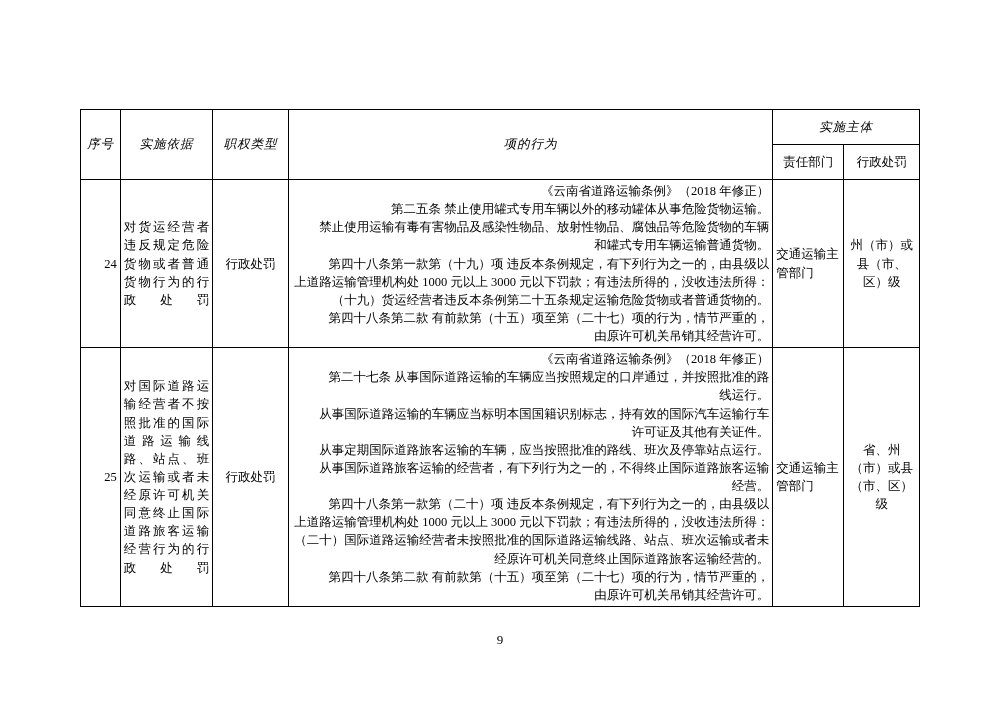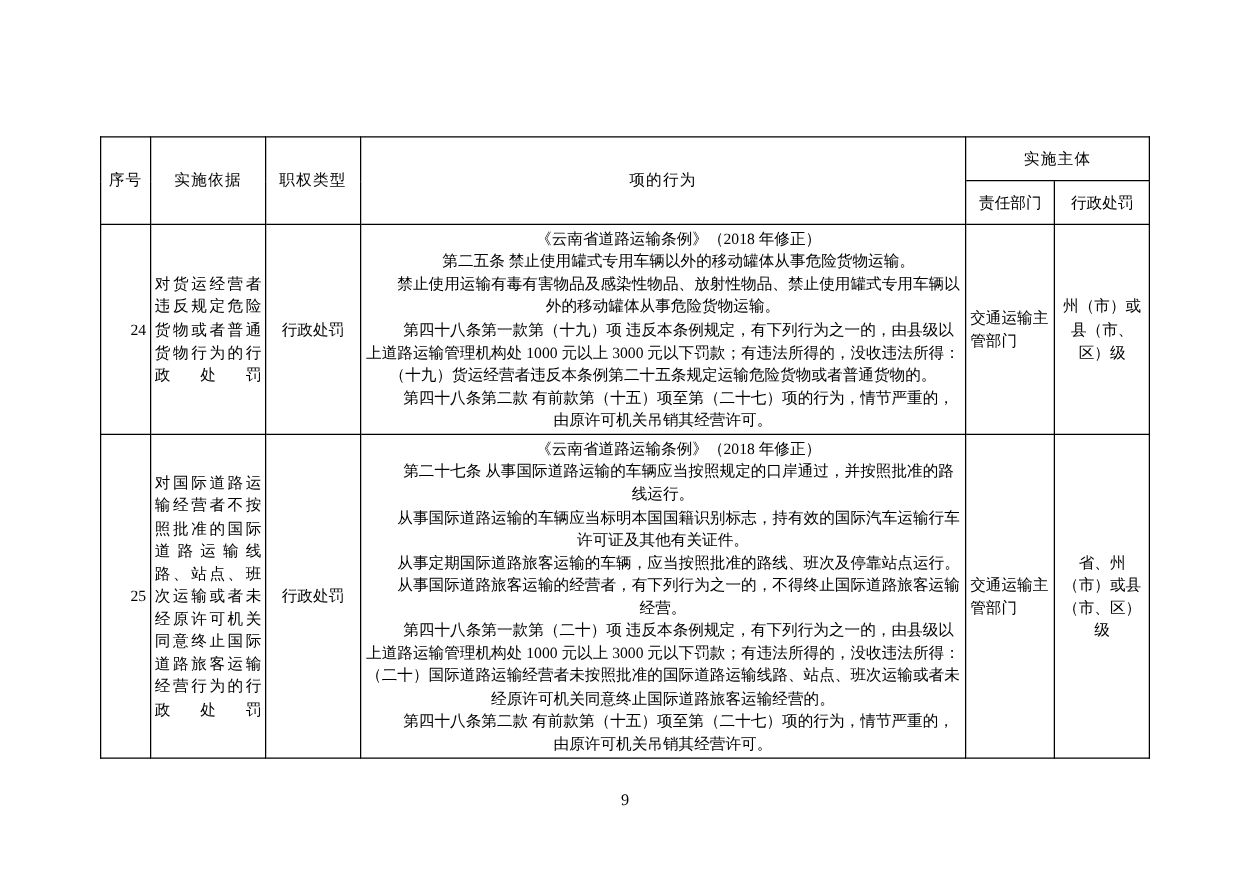--- a/index.html
+++ b/index.html
@@ -68,21 +68,21 @@
     font-size: 12.5px;
     line-height: 1.5;
     padding-left: 4px;
     padding-right: 4px;
   }
   .cell-type {
     text-align: center;
     font-size: 12.5px;
   }
   .cell-basis {
-    text-align: center;
+    text-align: right;
     font-size: 12.5px;
     line-height: 1.5;
     padding: 6px 8px 6px 6px;
     vertical-align: top;
   }
   .cell-basis p {
     margin: 0;
   }
   .indent {
     text-indent: 2em;
@@ -100,21 +100,21 @@
   .page-number {
     position: absolute;
     left: 0;
     top: 632px;
     width: 1000px;
     text-align: center;
     font-size: 13px;
     font-family: "Liberation Serif", "DejaVu Serif", serif;
   }
   
-  .hdr-row1 td { height: 30px; }
+  .hdr-row1 td { height: 30px; font-style: italic; }
   .hdr-row2 td { height: 30px; }
 </style>
 </head>
 <body>
 
 <div class="page">
 
   <div class="table-wrap">
     <table class="doc-table">
       <colgroup>
@@ -138,21 +138,21 @@
           <td class="th-sub">行政处罚</td>
         </tr>
 
         <tr>
           <td class="cell-seq">24</td>
           <td class="cell-name">对货运经营者违反规定危险货物或者普通货物行为的行政处罚</td>
           <td class="cell-type">行政处罚</td>
           <td class="cell-basis">
             <p class="indent">《云南省道路运输条例》（2018 年修正）</p>
             <p class="indent">第二五条 禁止使用罐式专用车辆以外的移动罐体从事危险货物运输。</p>
-            <p class="indent">禁止使用运输有毒有害物品及感染性物品、放射性物品、禁止使用罐式专用车辆以外的移动罐体从事危险货物运输。</p>
+            <p class="indent">禁止使用运输有毒有害物品及感染性物品、放射性物品、腐蚀品等危险货物的车辆和罐式专用车辆运输普通货物。</p>
             <p class="indent">第四十八条第一款第（十九）项 违反本条例规定，有下列行为之一的，由县级以上道路运输管理机构处 1000 元以上 3000 元以下罚款；有违法所得的，没收违法所得：（十九）货运经营者违反本条例第二十五条规定运输危险货物或者普通货物的。</p>
             <p class="indent">第四十八条第二款 有前款第（十五）项至第（二十七）项的行为，情节严重的，由原许可机关吊销其经营许可。</p>
           </td>
           <td class="cell-dept">交通运输主管部门</td>
           <td class="cell-level">州（市）或县（市、区）级</td>
         </tr>
 
         <tr>
           <td class="cell-seq">25</td>
           <td class="cell-name">对国际道路运输经营者不按照批准的国际道路运输线路、站点、班次运输或者未经原许可机关同意终止国际道路旅客运输经营行为的行政处罚</td>

